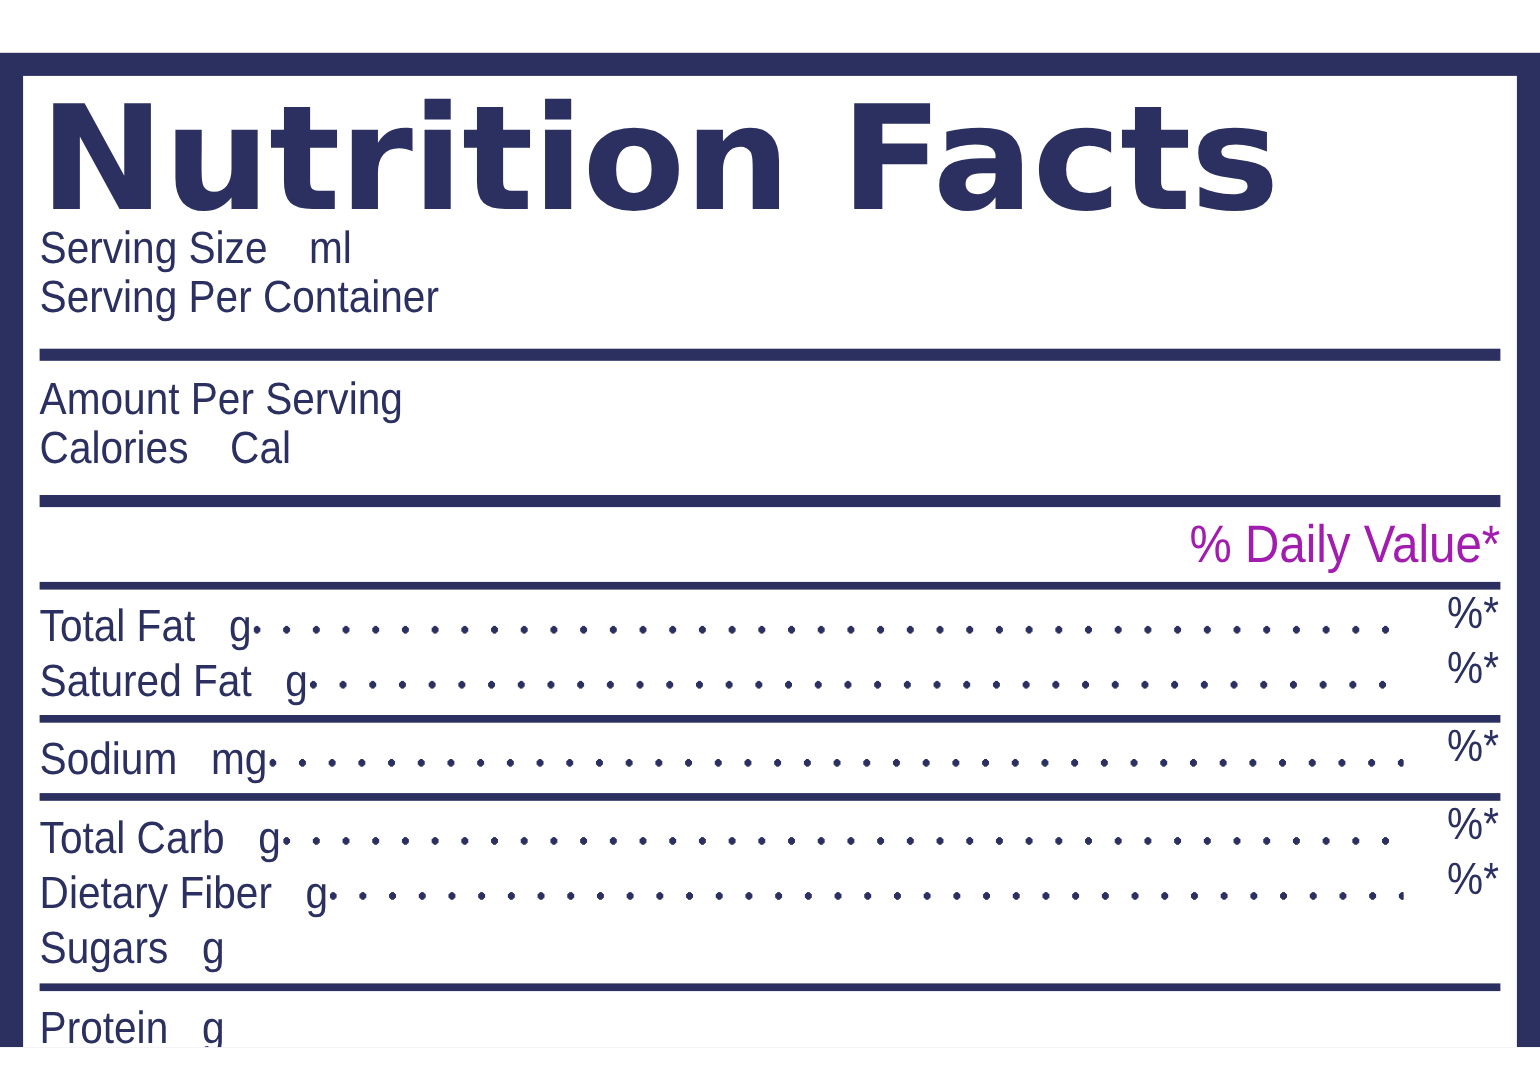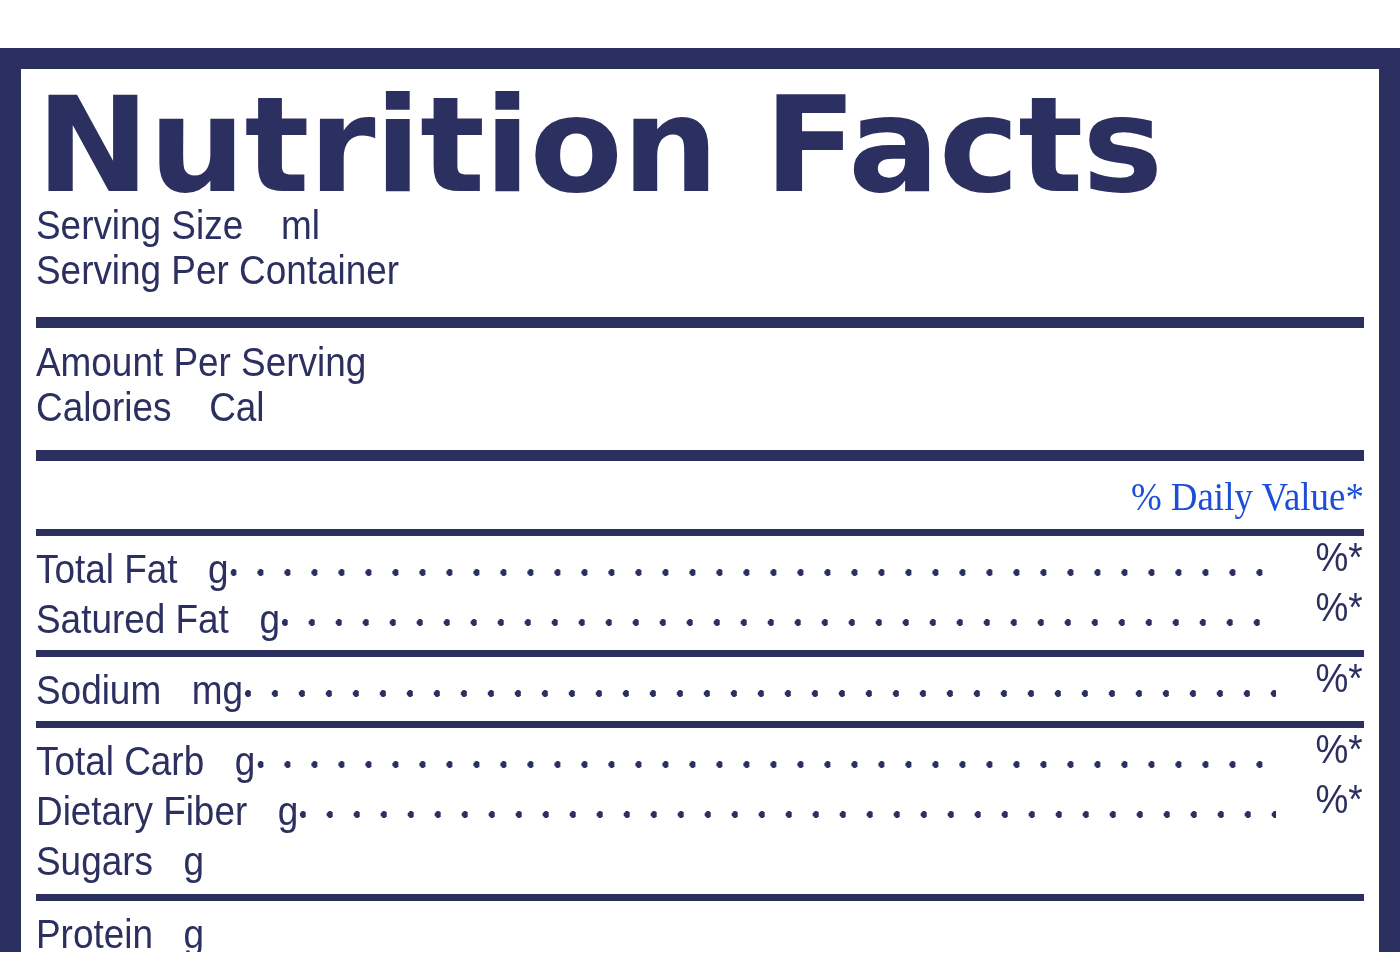--- a/index.html
+++ b/index.html
@@ -115,25 +115,25 @@
   }
   .sp-6  { height: 6px; }
   .sp-8  { height: 8px; }
   .sp-10 { height: 10px; }
   .sp-12 { height: 12px; }
   .sp-20 { height: 20px; }
   .sp-24 { height: 24px; }
 
   .dv-row {
     text-align: right;
-    color: #1d4ed8;
-    font-size: 41px;
+    color: #a21caf;
+    font-size: 48px;
     line-height: 46px;
     white-space: nowrap;
-    font-family: Liberation Serif, serif;
+    font-family: Liberation Sans, sans-serif;
   }
   .dv-inner {
     display: inline-block;
     transform: scaleX(0.9);
     transform-origin: right center;
   }
 
   .footnote {
     text-align: center;
     color: #2b3060;

